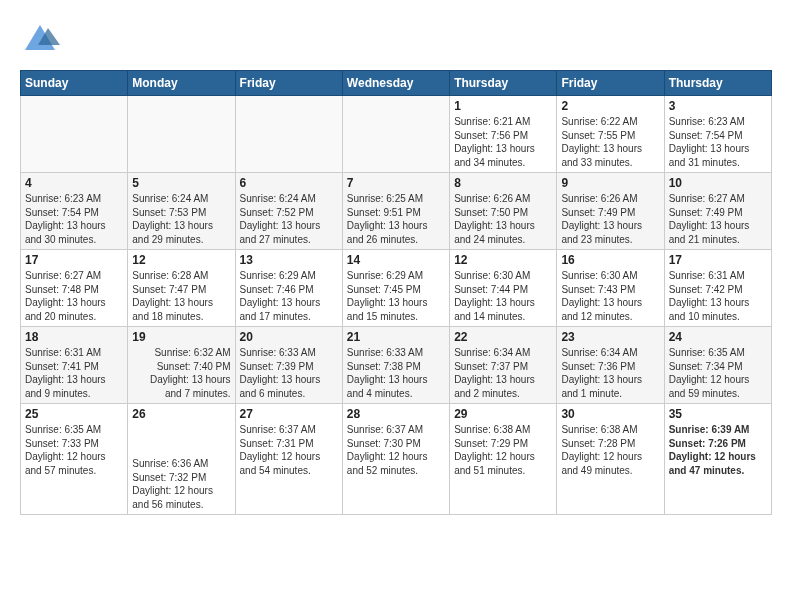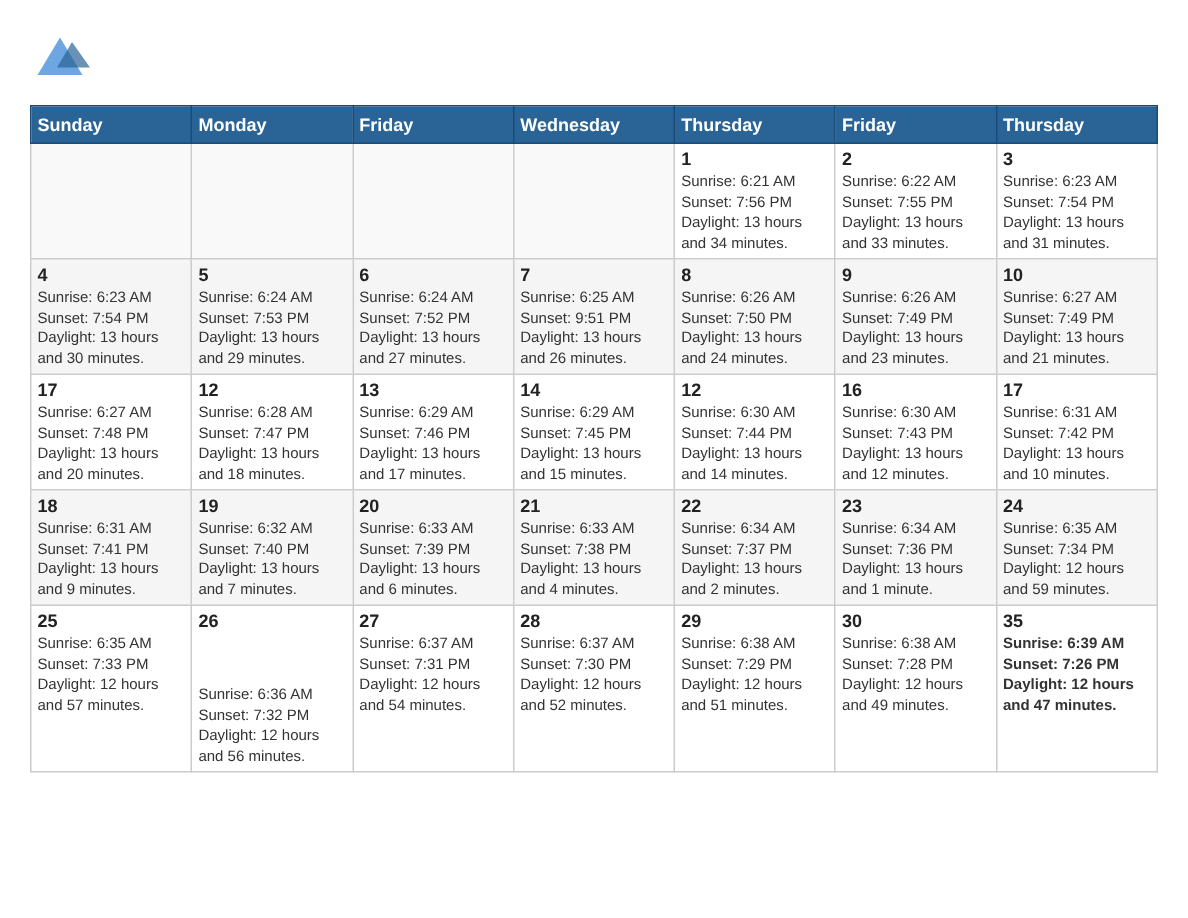--- a/index.html
+++ b/index.html
@@ -258,21 +258,21 @@
       <tr>
         <td>
           <span class="day-number">18</span>
           <div class="day-info" style="white-space: pre-line;">Sunrise: 6:31 AM
 Sunset: 7:41 PM
 Daylight: 13 hours
 and 9 minutes.</div>
         </td>
         <td>
           <span class="day-number">19</span>
-          <div class="day-info" style="white-space: pre-line;">Sunrise: 6:32 AM
+          <div class="day-info" style="white-space: pre-line; text-align: right;">Sunrise: 6:32 AM
 Sunset: 7:40 PM
 Daylight: 13 hours
 and 7 minutes.</div>
         </td>
         <td>
           <span class="day-number">20</span>
           <div class="day-info" style="white-space: pre-line;">Sunrise: 6:33 AM
 Sunset: 7:39 PM
 Daylight: 13 hours
 and 6 minutes.</div>

